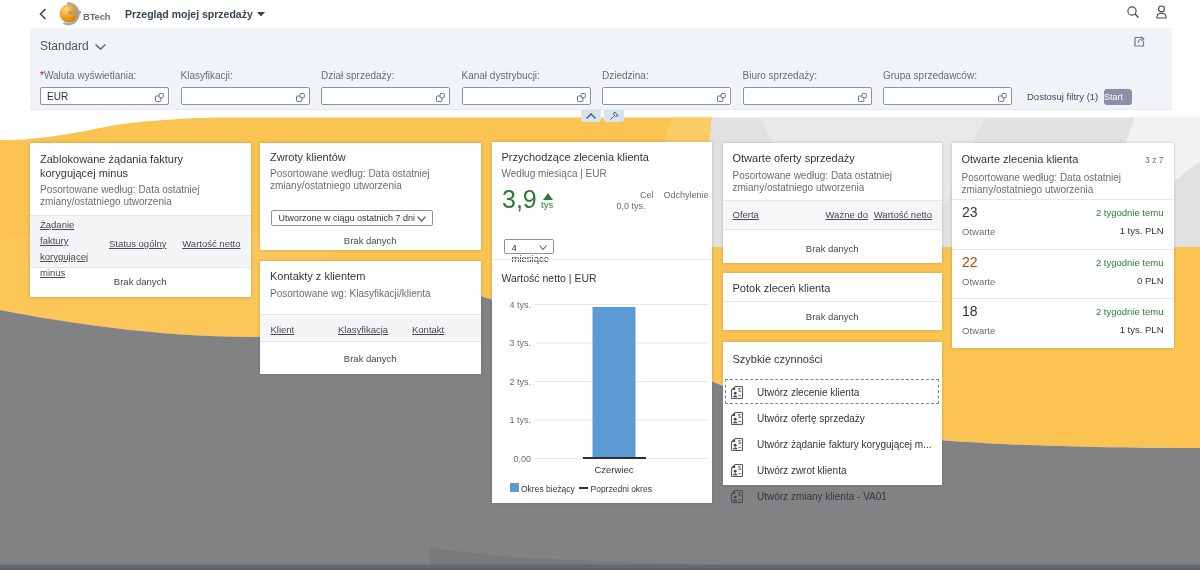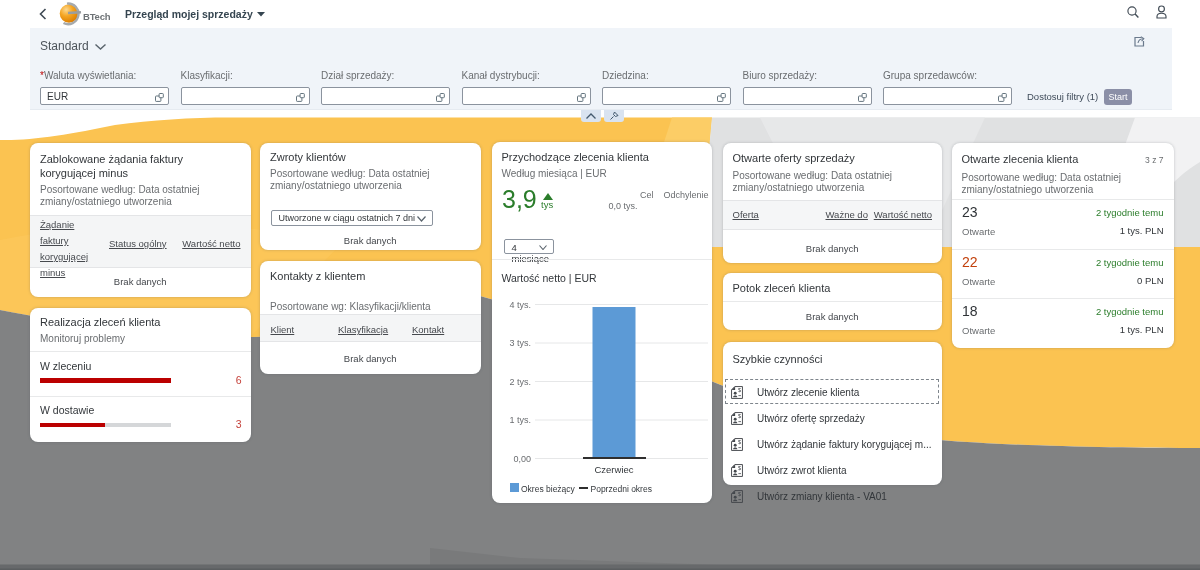--- a/index.html
+++ b/index.html
@@ -1,20 +1,20 @@
 <!DOCTYPE html>
 <html><head>
 <meta charset="utf-8">
 <style>
   * { margin:0; padding:0; box-sizing:border-box; }
   html,body { width:1200px; height:570px; overflow:hidden; background:#fff;
     font-family:"Liberation Sans", sans-serif; }
   .abs { position:absolute; }
   #page { position:relative; width:1200px; height:570px; }
-  .card { position:absolute; background:#fff; border-radius:8px;
+  .card { position:absolute; background:#fff; border-radius:0;
     box-shadow:0 0 3px rgba(60,70,80,.28); }
   .ctitle { position:absolute; left:10px; font-size:11px; color:#32363A; }
   .csub { position:absolute; left:10px; font-size:10px; color:#6A6D70; line-height:12px; }
   .brak { position:absolute; width:100%; text-align:center; font-size:9.5px; color:#44474C; }
   .band { position:absolute; left:0; right:0; background:#F4F5F6;
     border-top:1px solid #E4E5E7; border-bottom:1px solid #E4E5E7; }
   .bandtxt { position:absolute; font-size:9.5px; color:#46494E;text-decoration:underline; }
   .sep { position:absolute; left:0; right:0; height:1px; background:#E8E9EA; }
   .sel { position:absolute; background:#fff; border:1px solid #8B939E; border-radius:2px;
     font-size:9.5px; color:#32363A; }
@@ -134,93 +134,78 @@
     </div>
   <div class="abs" style="left:883px;top:70px;font-size:10px;color:#6A6D70">Grupa sprzedawców:</div>
   <div class="abs" style="left:883px;top:87px;width:129px;height:17.5px;background:#fff;border:1px solid #8B939E;border-radius:2px">
 <svg style="position:absolute;right:4px;top:4.5px" width="9" height="9" viewBox="0 0 9 9">
         <rect x="0.5" y="3" width="5.4" height="5.4" rx="0.7" fill="none" stroke="#65757F" stroke-width="1"></rect>
         <rect x="4.1" y="0.5" width="4.2" height="4.2" rx="0.7" fill="#fff" stroke="#65757F" stroke-width="1"></rect>
       </svg>
     </div>
 
   <div class="abs" style="left:1027px;top:91px;font-size:9.5px;color:#3E4A59">Dostosuj filtry (1)</div>
-  <div class="abs" style="left:1104px;top:89px;width:28px;height:16px;background:#8B8FA7;border-radius:3px;color:#fff;font-size:9px;text-align:center;line-height:16px">Start</div>
+  <div class="abs" style="left:1104px;top:89px;width:28px;height:16px;background:#8B8FA7;border-radius:3px;color:#fff;font-size:9px;text-align:left;line-height:16px">Start</div>
 
   <div class="abs" style="left:581px;top:110px;width:20px;height:12px;background:#D9E3F0;border-radius:0 0 3px 3px"></div>
   <div class="abs" style="left:604px;top:110px;width:20px;height:12px;background:#D9E3F0;border-radius:0 0 3px 3px"></div>
   <svg class="abs" style="left:586px;top:113px" width="10" height="6" viewBox="0 0 10 6">
     <path d="M0.5,5.5 L5,1 L9.5,5.5" fill="none" stroke="#42596E" stroke-width="1.3"></path>
   </svg>
   <svg class="abs" style="left:609px;top:111px" width="10" height="10" viewBox="0 0 10 10">
     <path d="M5.5,1 L9,4.5 L6.5,5.5 L4.5,3.5 Z" fill="none" stroke="#42596E" stroke-width="1"></path>
     <path d="M4.5,5.5 L1.5,8.5" stroke="#42596E" stroke-width="1"></path>
   </svg>
 
   <div class="card" style="left:30px;top:142.5px;width:220.5px;height:154px">
 
   <div class="ctitle" style="top:9px;line-height:14.3px">Zablokowane żądania faktury<br>korygującej minus</div>
   <div class="csub" style="top:41px">Posortowane według: Data ostatniej<br>zmiany/ostatniego utworzenia</div>
   <div class="band" style="top:72px;height:53.5px"></div>
   <div class="bandtxt" style="left:10px;top:74.5px;line-height:16px">Żądanie<br>faktury<br>korygującej<br>minus</div>
   <div class="bandtxt" style="left:79px;top:95px;white-space:nowrap">Status ogólny</div>
   <div class="bandtxt" style="right:10px;top:95px">Wartość netto</div>
   <div class="brak" style="top:133px">Brak danych</div>
-
-</div>
-<div class="card" style="left:30px;top:307.5px;width:220.5px;height:134px">
-
-  <div class="ctitle" style="top:8px">Realizacja zleceń klienta</div>
-  <div class="csub" style="top:25px">Monitoruj problemy</div>
-  <div class="sep" style="top:43.5px"></div>
-  <div class="abs" style="left:10px;top:52px;font-size:10.5px;color:#32363A">W zleceniu</div>
-  <div class="abs" style="left:9.5px;top:70.5px;width:131px;height:4.8px;background:#BB0000"></div>
-  <div class="abs" style="right:9px;top:66px;font-size:10.5px;color:#C5423B">6</div>
-  <div class="sep" style="top:88px"></div>
-  <div class="abs" style="left:10px;top:96.5px;font-size:10.5px;color:#32363A">W dostawie</div>
-  <div class="abs" style="left:9.5px;top:115px;width:131px;height:4.8px;background:#D5D7D9"></div>
-  <div class="abs" style="left:9.5px;top:115px;width:65px;height:4.8px;background:#BB0000"></div>
-  <div class="abs" style="right:9px;top:110px;font-size:10.5px;color:#C5423B">3</div>
 
 </div>
 <div class="card" style="left:260px;top:142.5px;width:220.5px;height:107px">
 
   <div class="ctitle" style="top:8px">Zwroty klientów</div>
   <div class="csub" style="top:25px">Posortowane według: Data ostatniej<br>zmiany/ostatniego utworzenia</div>
   <div class="sel" style="left:10.5px;top:67px;width:162px;height:16px">
     <span style="position:absolute;left:7px;top:2.5px;font-size:9px;white-space:nowrap">Utworzone w ciągu ostatnich 7 dni</span>
     <svg style="position:absolute;right:6px;top:5px" width="9" height="6" viewBox="0 0 9 6">
           <path d="M0.5,0.5 L4.5,5 L8.5,0.5" fill="none" stroke="#59636C" stroke-width="1.2"></path>
         </svg>
   </div>
   <div class="brak" style="top:92.5px">Brak danych</div>
 
 </div>
 <div class="card" style="left:260px;top:261px;width:220.5px;height:113px">
 
   <div class="ctitle" style="top:9px">Kontakty z klientem</div>
-  <div class="csub" style="top:40px">Posortowane wg: Klasyfikacji/klienta</div>
+  <div class="csub" style="top:27px">Posortowane wg: Klasyfikacji/klienta</div>
   <div class="band" style="top:53px;height:28px"></div>
   <div class="bandtxt" style="left:10.5px;top:63px">Klient</div>
   <div class="bandtxt" style="left:78px;top:63px;width:48px;text-align:center">Klasyfikacja</div>
   <div class="bandtxt" style="left:152px;top:63px;width:32px;text-align:center">Kontakt</div>
   <div class="brak" style="top:92px">Brak danych</div>
 
 </div>
 <div class="card" style="left:491.5px;top:142px;width:220.5px;height:361px">
 
   <div class="ctitle" style="top:9px">Przychodzące zlecenia klienta</div>
   <div class="csub" style="top:26px">Według miesiąca | EUR</div>
   <div class="abs gtxt" style="left:10.5px;top:43px;font-size:25px">3,9</div>
   <svg class="abs" style="left:51px;top:51px" width="10" height="7" viewBox="0 0 10 7">
         <path d="M5,0 L10,7 L0,7 Z" fill="#2B7D2B"></path>
       </svg>
   <div class="abs gtxt" style="left:49.5px;top:57px;font-size:9.5px">tys</div>
   <div class="abs" style="left:117px;top:48px;width:45px;text-align:right;font-size:9px;color:#6A6D70;white-space:nowrap">Cel</div>
-  <div class="abs" style="left:117px;top:59px;width:45px;text-align:left;font-size:9px;color:#6A6D70;white-space:nowrap">0,0 tys.</div>
+  <div class="abs" style="left:117px;top:59px;width:45px;text-align:center;font-size:9px;color:#6A6D70;white-space:nowrap">0,0 tys.</div>
   <div class="abs" style="left:172px;top:48px;font-size:9px;color:#6A6D70;white-space:nowrap">Odchylenie</div>
   <div class="sel" style="left:12px;top:97px;width:50px;height:14.5px">
     <span style="position:absolute;left:7px;top:1.5px">4 miesiące</span>
     <svg style="position:absolute;right:6px;top:5px" width="8" height="5" viewBox="0 0 8 5">
           <path d="M0.5,0.5 L4,4.5 L7.5,0.5" fill="none" stroke="#59636C" stroke-width="1.1"></path>
         </svg>
   </div>
   <div class="sep" style="top:116.5px"></div>
   <div class="abs" style="left:10px;top:130px;font-size:10.5px;color:#32363A">Wartość netto | EUR</div>
 

